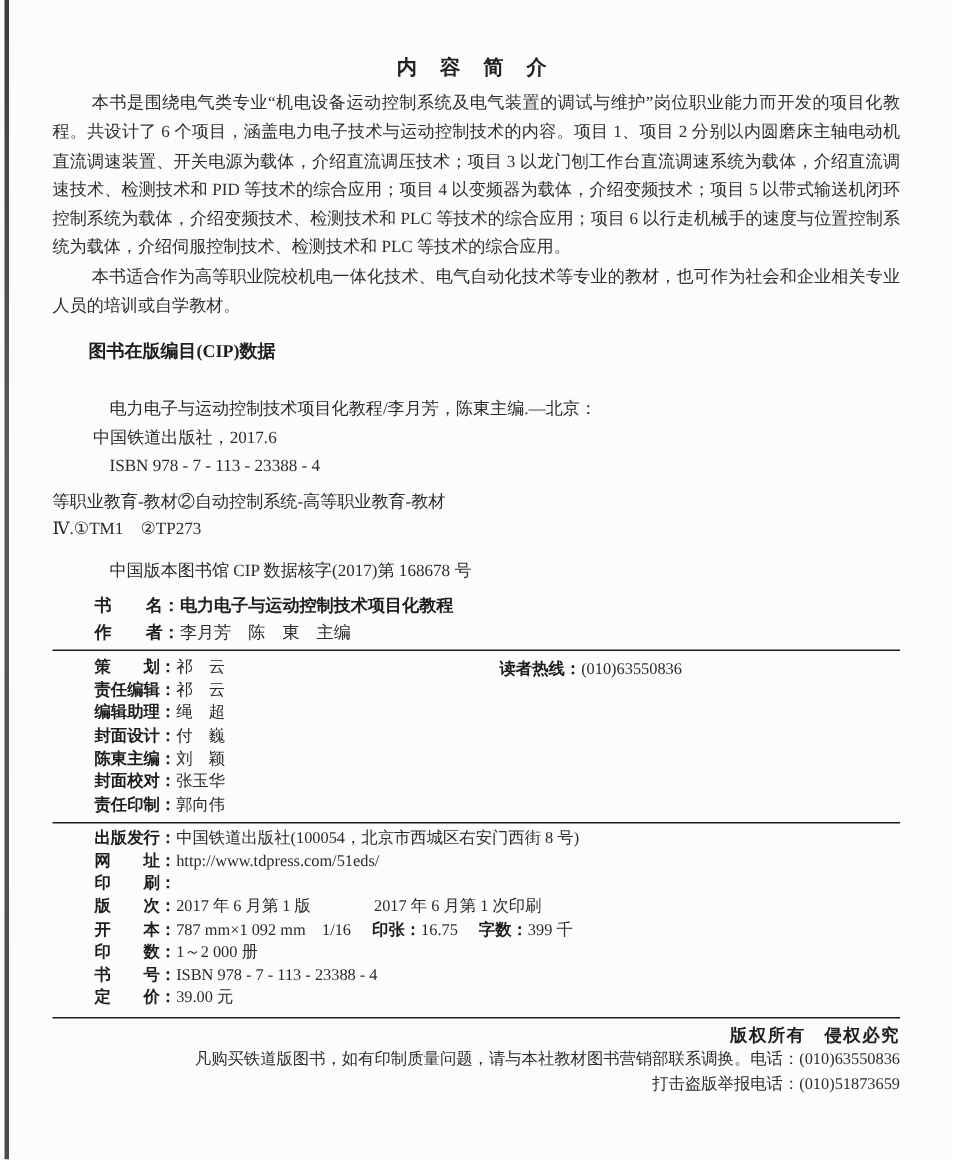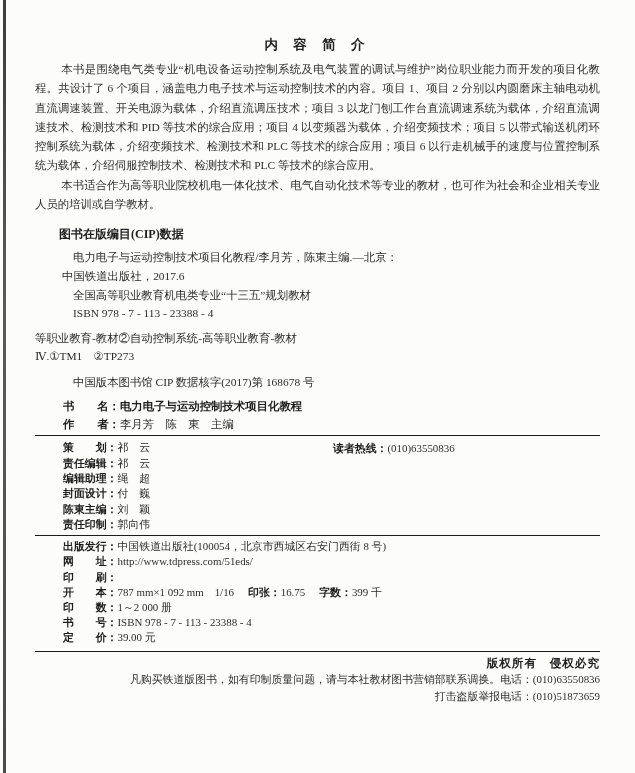--- a/index.html
+++ b/index.html
@@ -36,21 +36,21 @@
   }
   .intro-para.first { margin-top:6px; }
 
   .cip-heading {
     margin-top:12px;
     padding-left:24px;
     font-weight:bold;
     font-size:12px;
     color:#1e1e1e;
   }
-  .cip-block { margin-top:5px; font-size:11.4px; line-height:18.6px; }
+  .cip-block { margin-top:21px; font-size:11.4px; line-height:18.6px; }
   .cip-line  { padding-left:38px; }
   .cip-line.hang { padding-left:27px; }
   .class-block { margin-top:6px; font-size:11.4px; line-height:18.3px; }
   .class-line { padding-left:0; }
   .class-line.first { padding-left:10px; }
   .cip-record { margin-top:10px; padding-left:38px; font-size:11.4px; }
 
   .book-block { margin-top:7px; font-size:11.4px; line-height:18px; }
   .book-row { padding-left:28px; }
   .lbl { font-weight:bold; color:#1e1e1e; }
@@ -83,21 +83,20 @@
 
     <div class="intro-title">内 容 简 介</div>
     <p class="intro-para first">本书是围绕电气类专业“机电设备运动控制系统及电气装置的调试与维护”岗位职业能力而开发的项目化教程。共设计了 6 个项目，涵盖电力电子技术与运动控制技术的内容。项目 1、项目 2 分别以内圆磨床主轴电动机直流调速装置、开关电源为载体，介绍直流调压技术；项目 3 以龙门刨工作台直流调速系统为载体，介绍直流调速技术、检测技术和 PID 等技术的综合应用；项目 4 以变频器为载体，介绍变频技术；项目 5 以带式输送机闭环控制系统为载体，介绍变频技术、检测技术和 PLC 等技术的综合应用；项目 6 以行走机械手的速度与位置控制系统为载体，介绍伺服控制技术、检测技术和 PLC 等技术的综合应用。</p>
     <p class="intro-para">本书适合作为高等职业院校机电一体化技术、电气自动化技术等专业的教材，也可作为社会和企业相关专业人员的培训或自学教材。</p>
 
     <div class="cip-heading">图书在版编目(CIP)数据</div>
 
     <div class="cip-block">
       <div class="cip-line">电力电子与运动控制技术项目化教程/李月芳，陈東主编.—北京：</div>
       <div class="cip-line hang">中国铁道出版社，2017.6</div>
-      <div class="cip-line">全国高等职业教育机电类专业“十三五”规划教材</div>
       <div class="cip-line">ISBN 978 - 7 - 113 - 23388 - 4</div>
     </div>
 
     <div class="class-block">
       <div class="class-line">等职业教育-教材②自动控制系统-高等职业教育-教材</div>
       <div class="class-line">Ⅳ.①TM1　②TP273</div>
     </div>
 
     <div class="cip-record">中国版本图书馆 CIP 数据核字(2017)第 168678 号</div>
 
@@ -125,35 +124,41 @@
       <div class="staff-row">
         <span class="lbl">编辑助理：</span><span>绳　超</span>
       </div>
       <div class="staff-row">
         <span class="lbl">封面设计：</span><span>付　巍</span>
       </div>
       <div class="staff-row">
         <span class="lbl">陈東主编：</span><span>刘　颖</span>
       </div>
       <div class="staff-row">
+        <span class="lbl">封面校对：</span><span>张玉华</span>
+      </div>
+      <div class="staff-row">
         <span class="lbl">责任印制：</span><span>郭向伟</span>
       </div>
     </div>
 
     <hr class="rule r2">
 
     <div class="pub-section">
       <div class="pub-row">
         <span class="lbl">出版发行：</span><span>中国铁道出版社(100054，北京市西城区右安门西街 8 号)</span>
       </div>
       <div class="pub-row">
         <span class="lbl">网　　址：</span><span>http://www.tdpress.com/51eds/</span>
       </div>
       <div class="pub-row">
         <span class="lbl">印　　刷：</span><span></span>
+      </div>
+      <div class="pub-row">
+        <span class="lbl">版　　次：</span><span>2017 年 6 月第 1 版</span><span class="gap-lg">2017 年 6 月第 1 次印刷</span>
       </div>
       <div class="pub-row">
         <span class="lbl">开　　本：</span><span>787 mm×1 092 mm　1/16</span><span class="lbl gap-md">印张：</span><span>16.75</span><span class="lbl gap-md">字数：</span><span>399 千</span>
       </div>
       <div class="pub-row">
         <span class="lbl">印　　数：</span><span>1～2 000 册</span>
       </div>
       <div class="pub-row">
         <span class="lbl">书　　号：</span><span>ISBN 978 - 7 - 113 - 23388 - 4</span>
       </div>

